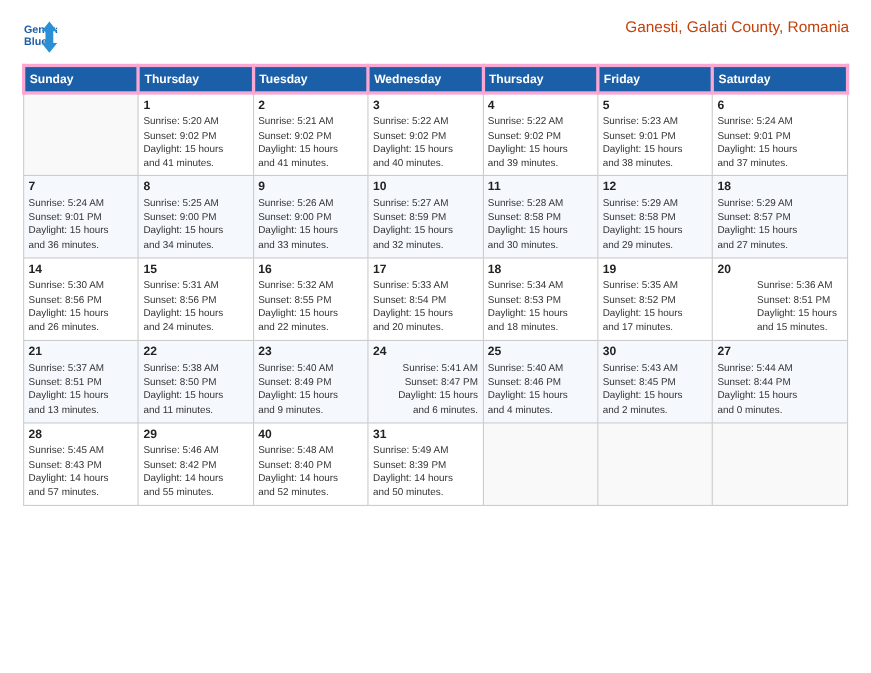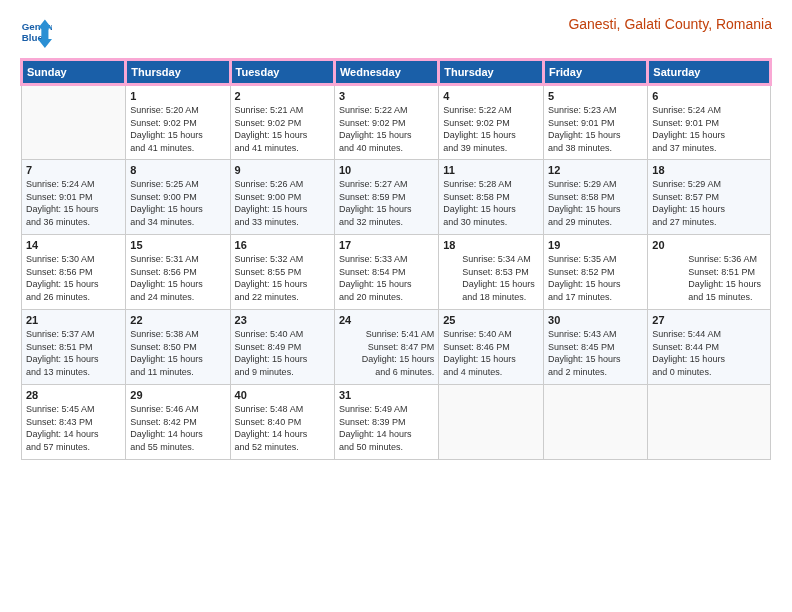--- a/index.html
+++ b/index.html
@@ -238,21 +238,21 @@
           </td>
           <td>
             <div class="day-number">17</div>
             <div class="day-info" style="white-space: pre-line;">Sunrise: 5:33 AM
 Sunset: 8:54 PM
 Daylight: 15 hours
 and 20 minutes.</div>
           </td>
           <td>
             <div class="day-number">18</div>
-            <div class="day-info" style="white-space: pre-line; margin-left: 19px;">Sunrise: 5:34 AM
+            <div class="day-info" style="white-space: pre-line;">Sunrise: 5:34 AM
 Sunset: 8:53 PM
 Daylight: 15 hours
 and 18 minutes.</div>
           </td>
           <td>
             <div class="day-number">19</div>
             <div class="day-info" style="white-space: pre-line;">Sunrise: 5:35 AM
 Sunset: 8:52 PM
 Daylight: 15 hours
 and 17 minutes.</div>

